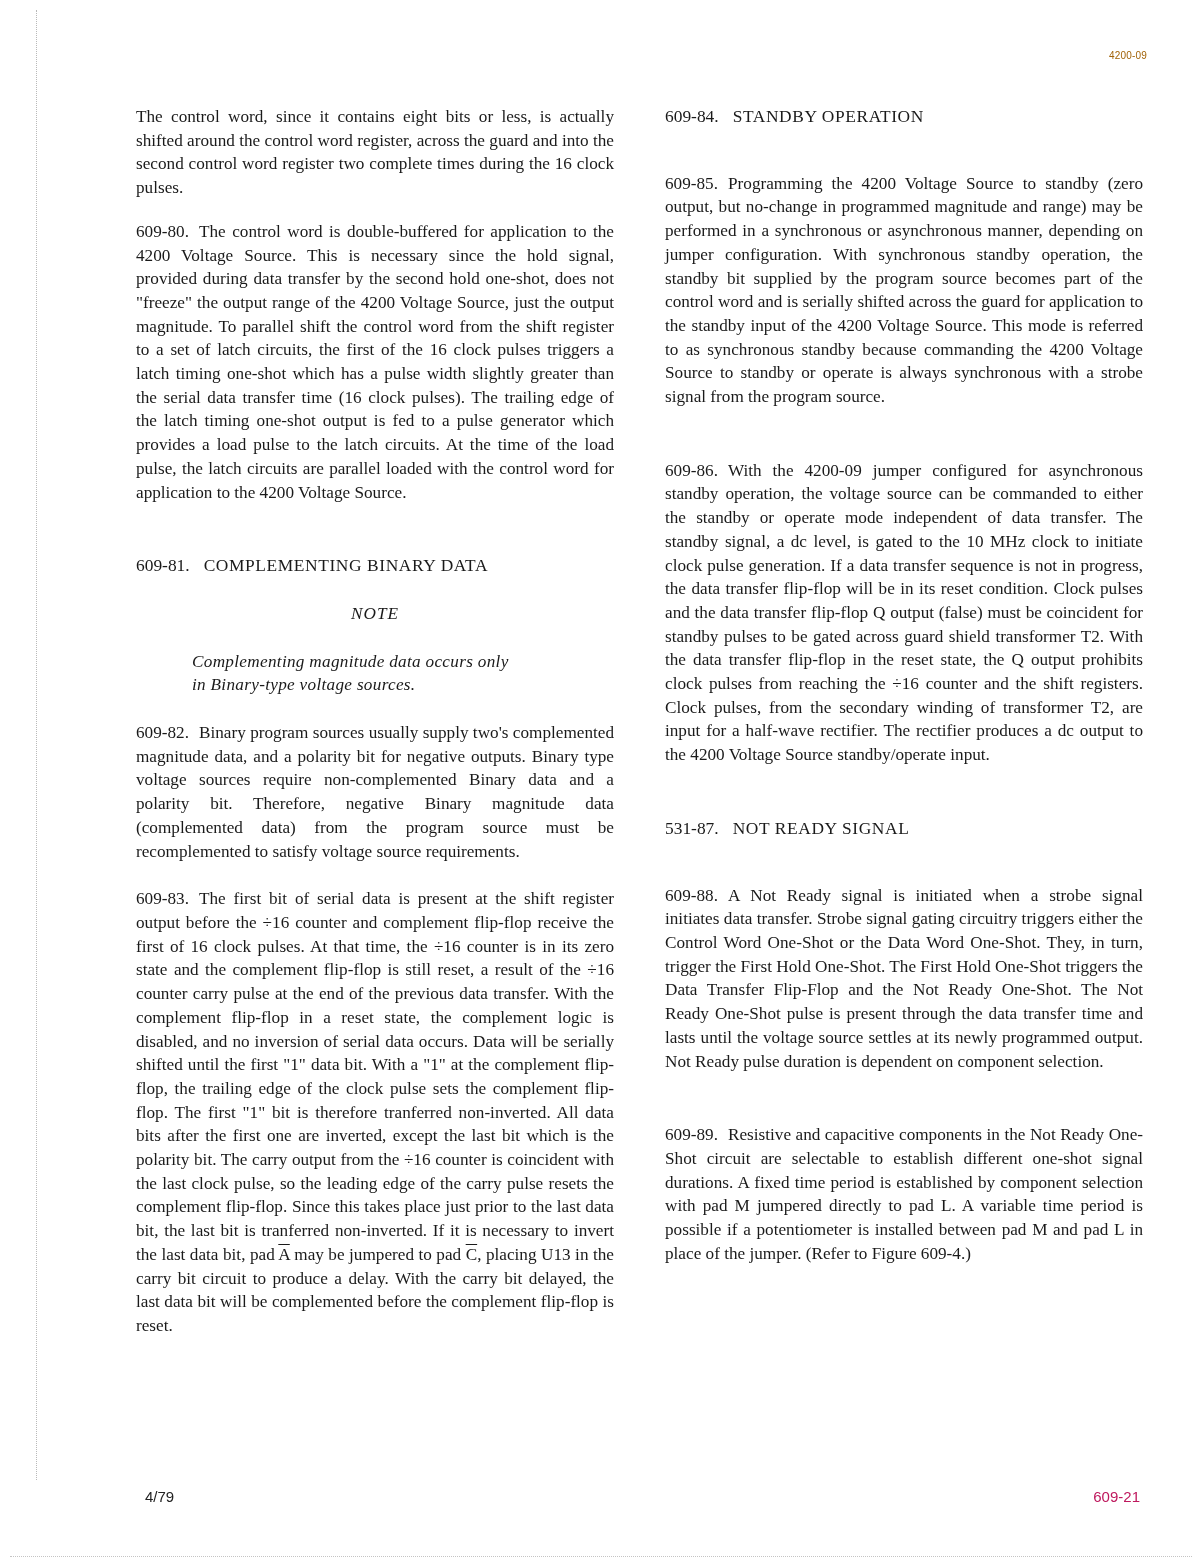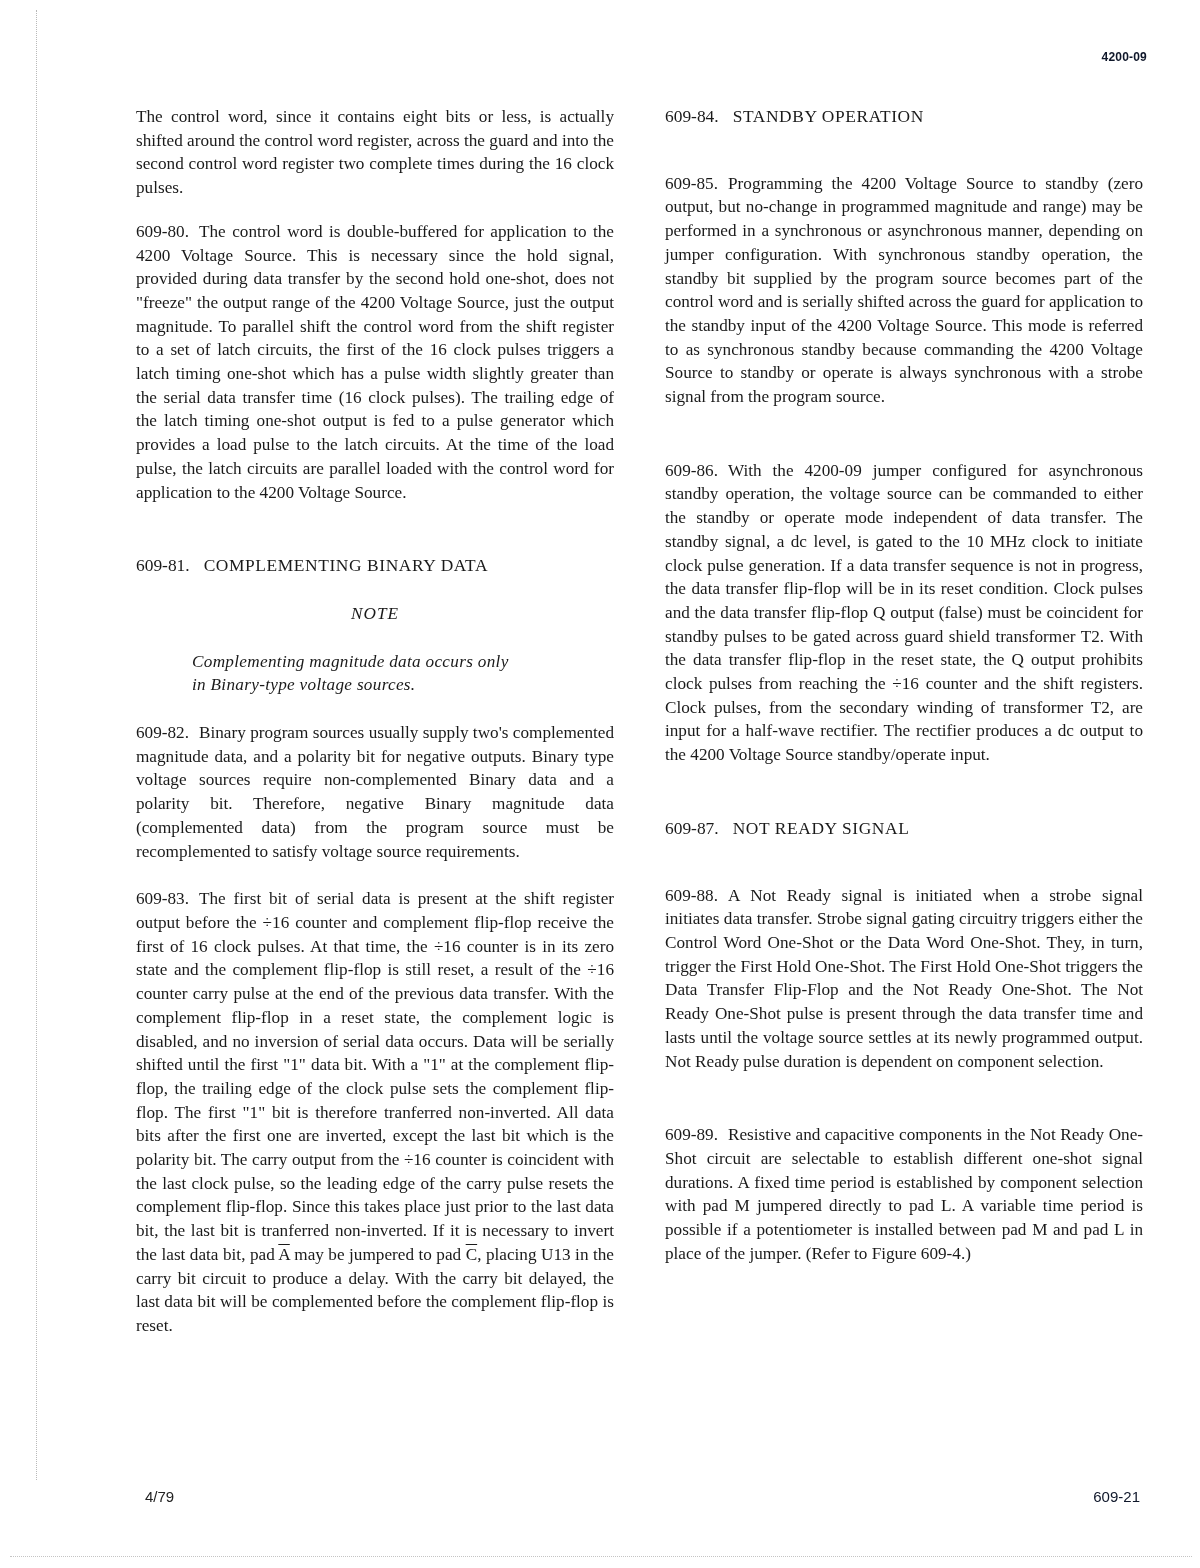--- a/index.html
+++ b/index.html
@@ -12,31 +12,31 @@
     position: absolute; left: 36px; top: 10px; width: 1px; height: 1470px;
     border-left: 1px dotted #b9b9b9;
   }
   .scan-edge-bottom {
     position: absolute; left: 10px; right: 8px; top: 1556px; height: 1px;
     border-top: 1px dotted #c4c4c4;
   }
   .header-id {
     position: absolute; right: 53px; top: 50px;
     font-family: "Liberation Sans", "DejaVu Sans", sans-serif;
-    font-size: 12px; letter-spacing: 0.2px; color: #0f172a; font-weight: bold;
+    font-size: 10px; letter-spacing: 0.2px; color: #a16207;
   }
   .footer-date {
     position: absolute; left: 137px; top: 1488px;
     font-family: "Liberation Sans", "DejaVu Sans", sans-serif;
     font-size: 15px; color: #222; margin-left: 8px;
   }
   .footer-page {
     position: absolute; right: 60px; top: 1488px;
     font-family: "Liberation Sans", "DejaVu Sans", sans-serif;
-    font-size: 15px; color: #0f172a;
+    font-size: 15px; color: #be185d;
   }
   .col {
     position: absolute; top: 105px; width: 478px;
     font-size: 17.2px; line-height: 23.7px;
   }
   .col-left { left: 136px; }
   .col-right { left: 665px; }
   .para {
     margin: 0; text-align: justify; hyphens: none;
   }
@@ -94,21 +94,21 @@
 
   <p class="para" style="margin-top:43px">
     <span class="pnum">609-85.</span><span>Programming the 4200 Voltage Source to standby (zero output, but no-change in programmed magnitude and range) may be performed in a synchronous or asynchronous manner, depending on jumper configuration. With synchronous standby operation, the standby bit supplied by the program source becomes part of the control word and is serially shifted across the guard for application to the standby input of the 4200 Voltage Source. This mode is referred to as synchronous standby because commanding the 4200 Voltage Source to standby or operate is always synchronous with a strobe signal from the program source.</span>
   </p>
 
   <p class="para" style="margin-top:50px">
     <span class="pnum">609-86.</span><span>With the 4200-09 jumper configured for asynchronous standby operation, the voltage source can be commanded to either the standby or operate mode independent of data transfer. The standby signal, a dc level, is gated to the 10 MHz clock to initiate clock pulse generation. If a data transfer sequence is not in progress, the data transfer flip-flop will be in its reset condition. Clock pulses and the data transfer flip-flop Q output (false) must be coincident for standby pulses to be gated across guard shield transformer T2. With the data transfer flip-flop in the reset state, the Q output prohibits clock pulses from reaching the ÷16 counter and the shift registers. Clock pulses, from the secondary winding of transformer T2, are input for a half-wave rectifier. The rectifier produces a dc output to the 4200 Voltage Source standby/operate input.</span>
   </p>
 
   <p class="heading" style="margin-top:50px">
-    <span class="hnum">609-87.</span><span>NOT READY SIGNAL</span>
+    <span class="hnum">531-87.</span><span>NOT READY SIGNAL</span>
   </p>
 
   <p class="para" style="margin-top:43px">
     <span class="pnum">609-88.</span><span>A Not Ready signal is initiated when a strobe signal initiates data transfer. Strobe signal gating circuitry triggers either the Control Word One-Shot or the Data Word One-Shot. They, in turn, trigger the First Hold One-Shot. The First Hold One-Shot triggers the Data Transfer Flip-Flop and the Not Ready One-Shot. The Not Ready One-Shot pulse is present through the data transfer time and lasts until the voltage source settles at its newly programmed output. Not Ready pulse duration is dependent on component selection.</span>
   </p>
 
   <p class="para" style="margin-top:50px">
     <span class="pnum">609-89.</span><span>Resistive and capacitive components in the Not Ready One-Shot circuit are selectable to establish different one-shot signal durations. A fixed time period is established by component selection with pad M jumpered directly to pad L. A variable time period is possible if a potentiometer is installed between pad M and pad L in place of the jumper. (Refer to Figure 609-4.)</span>
   </p>
 </div>

